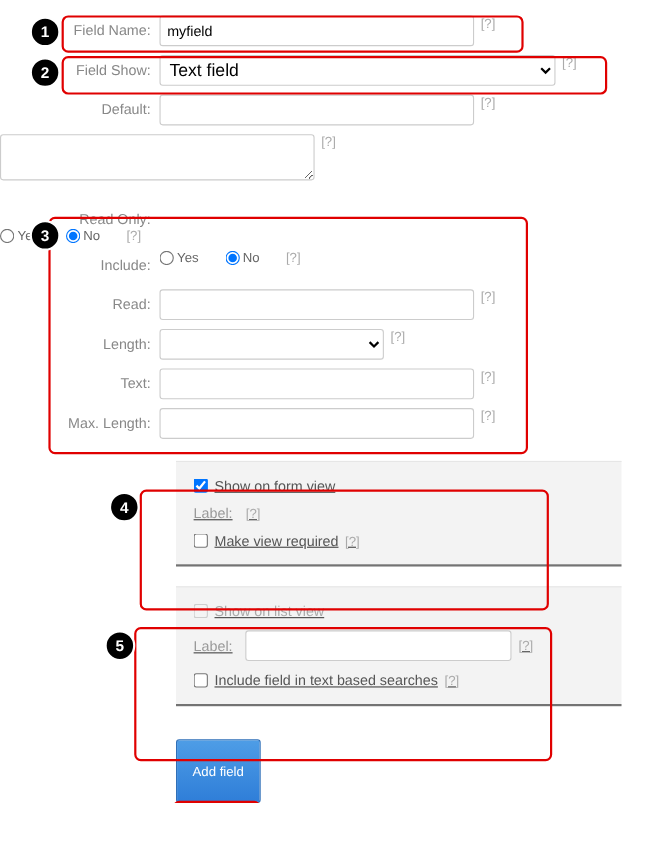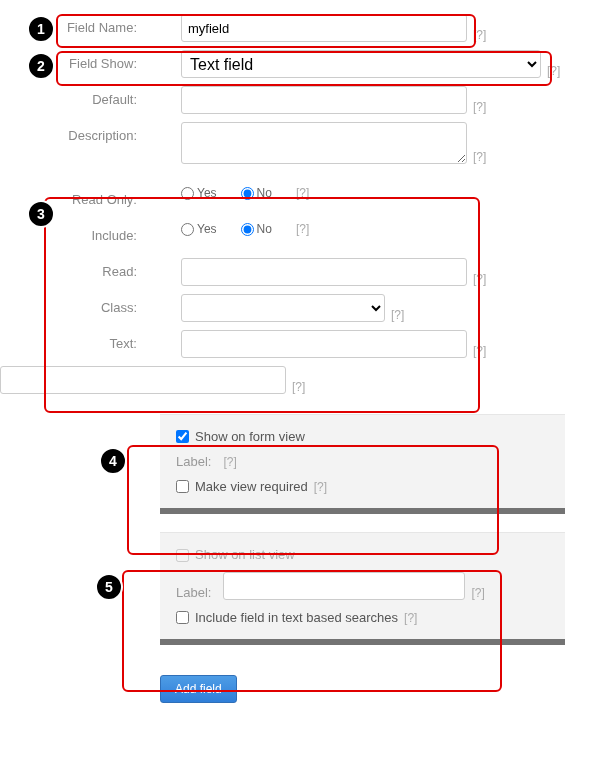--- a/index.html
+++ b/index.html
@@ -9,33 +9,32 @@
     color: #444;
     background: #fff;
     width: 605px;
     position: relative;
   }
   .row {
     display: flex;
     align-items: flex-start;
     margin-bottom: 6px;
     min-height: 30px;
-    gap: 36px;
   }
   .label-col {
     width: 145px;
     text-align: right;
     padding-right: 8px;
     color: #888;
     padding-top: 6px;
     font-size: 13px;
   }
   .field-col {
     display: flex;
-    align-items: flex-end;
+    align-items: flex-start;
     gap: 6px;
   }
   input[type="text"] {
     border: 1px solid #ccc;
     border-radius: 3px;
     padding: 5px 6px;
     font-size: 13px;
     height: 28px;
     background: #fff;
   }
@@ -64,46 +63,47 @@
     display: inline-flex;
     align-items: center;
     gap: 3px;
     margin-right: 18px;
     font-size: 12px;
     color: #666;
   }
   .panel {
     background: #f3f3f3;
     border-top: 1px solid #e6e6e6;
-    border-bottom: 6px solid #737373;
+    border-bottom: 2px solid #737373;
     padding: 14px 16px;
     margin-left: 160px;
     margin-right: 40px;
     margin-top: 18px;
+    text-decoration: underline;
   }
   .panel .check-row {
     display: flex;
     align-items: center;
     gap: 6px;
     margin-bottom: 10px;
     font-size: 13px;
     color: #555;
   }
-  .panel .check-row.disabled { color: #aaa; align-items: flex-end; }
+  .panel .check-row.disabled { color: #aaa; }
   .panel-label {
     display: inline-block;
     color: #999;
     margin-right: 6px;
   }
   .btn-primary {
     background: linear-gradient(#4e9de6,#2f7ed8);
     color: #fff;
     border: 1px solid #2f6fb8;
     border-radius: 3px;
-    padding: 6px 14px;
+    padding: 21px 14px;
     font-size: 12px;
     cursor: pointer;
   }
   .btn-row {
     margin-left: 160px;
     margin-top: 30px;
   }
   
   .badge {
     position: absolute;
@@ -181,28 +181,27 @@
 
   <div class="row">
     <div class="label-col">Default:</div>
     <div class="field-col">
       <input type="text" style="width: 286px;" value="">
       <span class="help">[?]</span>
     </div>
   </div>
 
   <div class="row">
-    <div class="label-col">Description:</div>
     <div class="field-col">
       <textarea style="width: 286px; height: 42px;"></textarea>
       <span class="help">[?]</span>
     </div>
   </div>
 
-  <div class="row" style="margin-top:22px;">
+  <div class="row" style="margin-top:22px;flex-direction:column;">
     <div class="label-col">Read Only:</div>
     <div class="field-col">
       <label class="radio-item">
         <input type="radio" name="readonly" style="">
         <span>Yes</span>
       </label>
       <label class="radio-item">
         <input type="radio" name="readonly" checked="" style="">
         <span>No</span>
       </label>
@@ -227,38 +226,39 @@
 
   <div class="row">
     <div class="label-col">Read:</div>
     <div class="field-col">
       <input type="text" style="width: 286px;" value="">
       <span class="help">[?]</span>
     </div>
   </div>
 
   <div class="row">
-    <div class="label-col">Class:</div>
+    <div class="label-col">Length:</div>
     <div class="field-col">
       <select style="width:204px">
         <option></option>
       </select>
       <span class="help">[?]</span>
     </div>
   </div>
 
   <div class="row">
     <div class="label-col">Text:</div>
     <div class="field-col">
       <input type="text" style="width: 286px;" value="">
       <span class="help">[?]</span>
     </div>
   </div>
 
   <div class="row">
+    <div class="label-col">Max. Length:</div>
     <div class="field-col">
       <input type="text" style="width: 286px;" value="">
       <span class="help">[?]</span>
     </div>
   </div>
 
   <div class="panel">
     <div class="check-row">
       <input type="checkbox" checked="" style="">
       <span>Show on form view</span>

